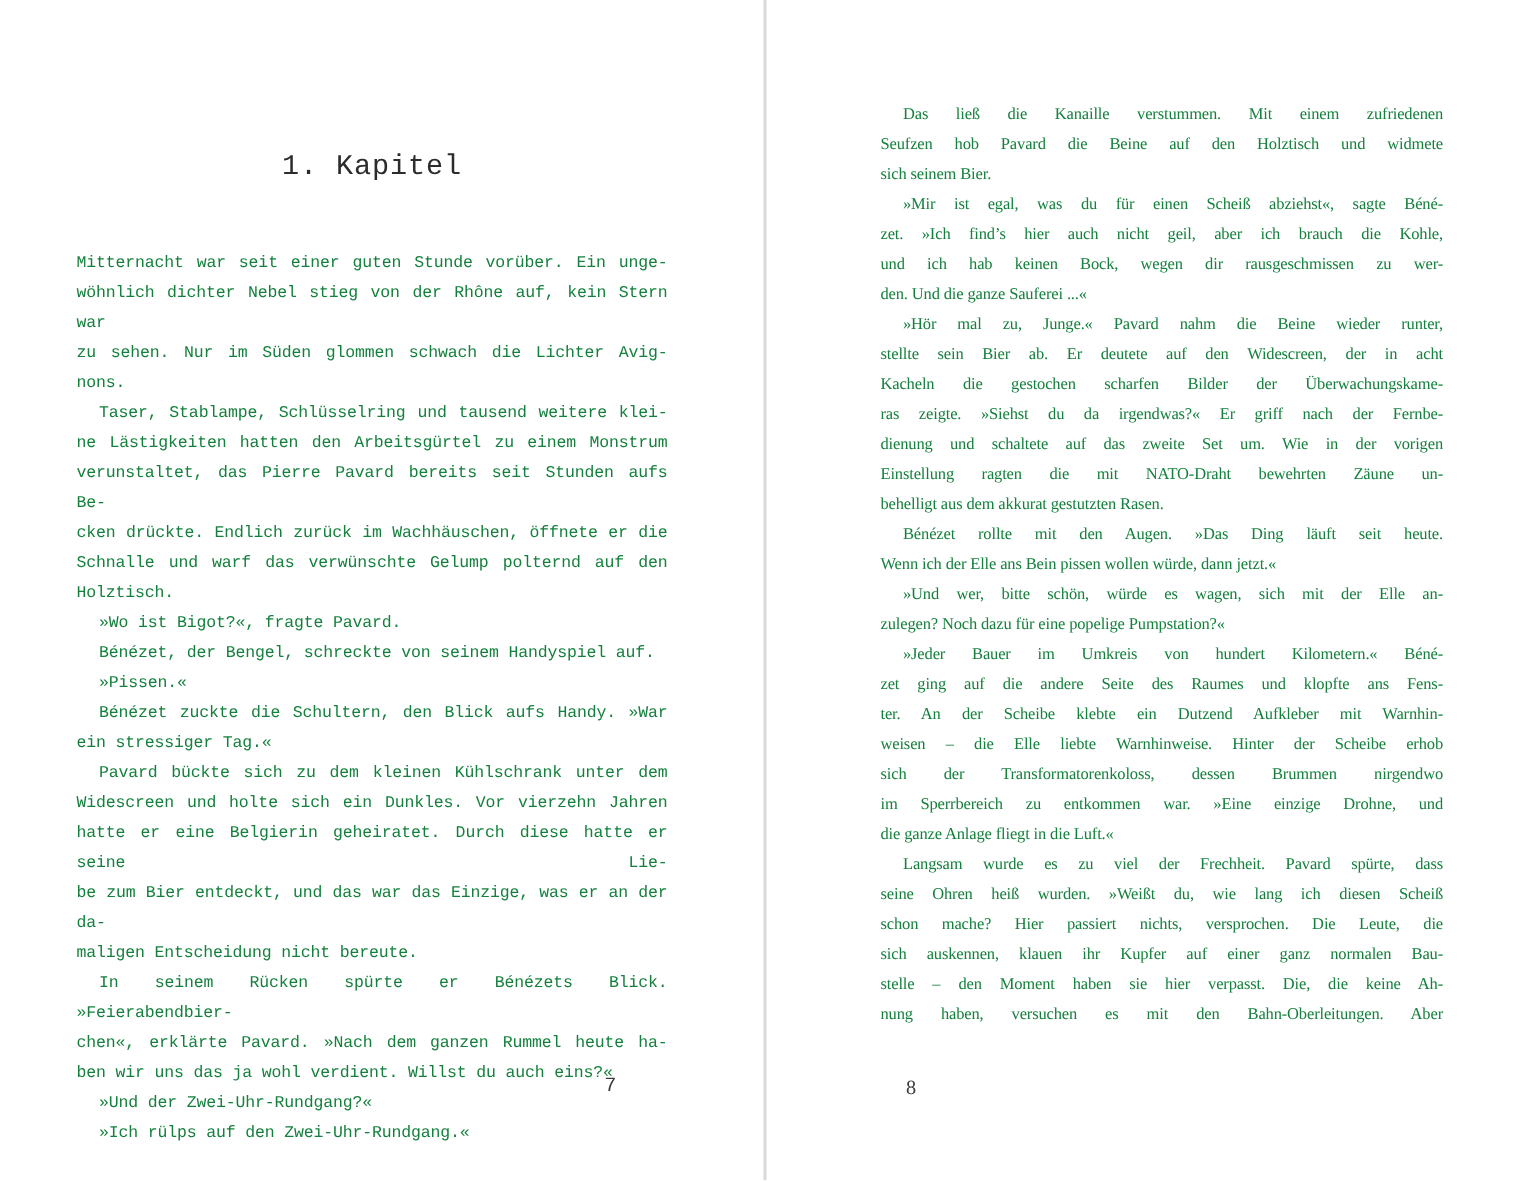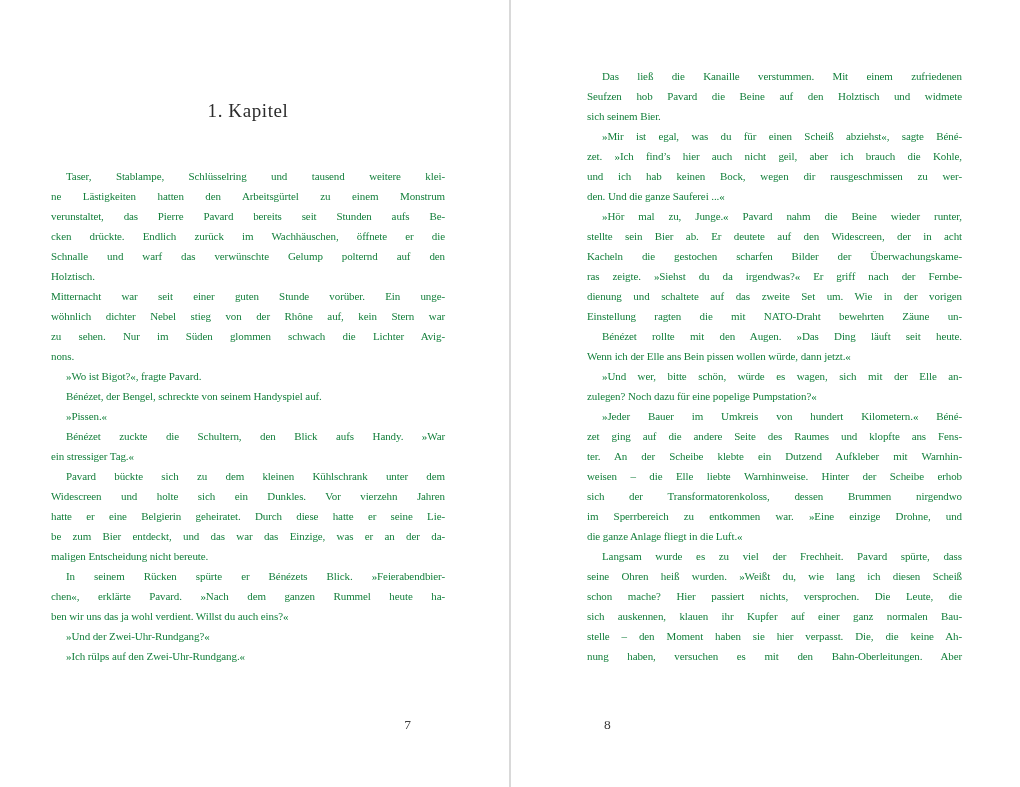--- a/index.html
+++ b/index.html
@@ -22,21 +22,21 @@
     top: 0;
     width: 2px;
     height: 787px;
     background: #d9d9d9;
   }
   .page {
     position: absolute;
     top: 0;
     height: 100%;
   }
-  .page--left  { left: 51px;  width: 394px; }
+  .page--left  { left: 51px;  width: 394px; font-family: Liberation Mono, monospace; }
   .page--right { left: 587px; width: 375px; }
 
   .chapter-heading {
     position: absolute;
     top: 100px;
     left: 0;
     width: 100%;
     text-align: center;
     font-size: 19px;
     letter-spacing: 0.6px;
@@ -73,33 +73,33 @@
   .pagenum--right { left: 17px; }
 </style>
 </head>
 <body>
 
 <div class="spread">
 
   <div class="page page--left">
     <div class="chapter-heading">1. Kapitel</div>
     <div class="body-text">
+        <div class="para">
+          <div class="line">Mitternacht war seit einer guten Stunde vorüber. Ein unge-</div>
+          <div class="line">wöhnlich dichter Nebel stieg von der Rhône auf, kein Stern war</div>
+          <div class="line">zu sehen. Nur im Süden glommen schwach die Lichter Avig-</div>
+          <div class="line last">nons.</div>
+        </div>
         <div class="para indent">
           <div class="line">Taser, Stablampe, Schlüsselring und tausend weitere klei-</div>
           <div class="line">ne Lästigkeiten hatten den Arbeitsgürtel zu einem Monstrum</div>
           <div class="line">verunstaltet, das Pierre Pavard bereits seit Stunden aufs Be-</div>
           <div class="line">cken drückte. Endlich zurück im Wachhäuschen, öffnete er die</div>
           <div class="line">Schnalle und warf das verwünschte Gelump polternd auf den</div>
           <div class="line last">Holztisch.</div>
-        </div>
-        <div class="para">
-          <div class="line">Mitternacht war seit einer guten Stunde vorüber. Ein unge-</div>
-          <div class="line">wöhnlich dichter Nebel stieg von der Rhône auf, kein Stern war</div>
-          <div class="line">zu sehen. Nur im Süden glommen schwach die Lichter Avig-</div>
-          <div class="line last">nons.</div>
         </div>
         <div class="para indent">
           <div class="line last">»Wo ist Bigot?«, fragte Pavard.</div>
         </div>
         <div class="para indent">
           <div class="line last">Bénézet, der Bengel, schreckte von seinem Handyspiel auf.</div>
         </div>
         <div class="para indent">
           <div class="line last">»Pissen.«</div>
         </div>
@@ -144,20 +144,21 @@
           <div class="line">und ich hab keinen Bock, wegen dir rausgeschmissen zu wer-</div>
           <div class="line last">den. Und die ganze Sauferei ...«</div>
         </div>
         <div class="para indent">
           <div class="line">»Hör mal zu, Junge.« Pavard nahm die Beine wieder runter,</div>
           <div class="line">stellte sein Bier ab. Er deutete auf den Widescreen, der in acht</div>
           <div class="line">Kacheln die gestochen scharfen Bilder der Überwachungskame-</div>
           <div class="line">ras zeigte. »Siehst du da irgendwas?« Er griff nach der Fernbe-</div>
           <div class="line">dienung und schaltete auf das zweite Set um. Wie in der vorigen</div>
           <div class="line">Einstellung ragten die mit NATO-Draht bewehrten Zäune un-</div>
+          <div class="line last">behelligt aus dem akkurat gestutzten Rasen.</div>
         </div>
         <div class="para indent">
           <div class="line">Bénézet rollte mit den Augen. »Das Ding läuft seit heute.</div>
           <div class="line last">Wenn ich der Elle ans Bein pissen wollen würde, dann jetzt.«</div>
         </div>
         <div class="para indent">
           <div class="line">»Und wer, bitte schön, würde es wagen, sich mit der Elle an-</div>
           <div class="line last">zulegen? Noch dazu für eine popelige Pumpstation?«</div>
         </div>
         <div class="para indent">

